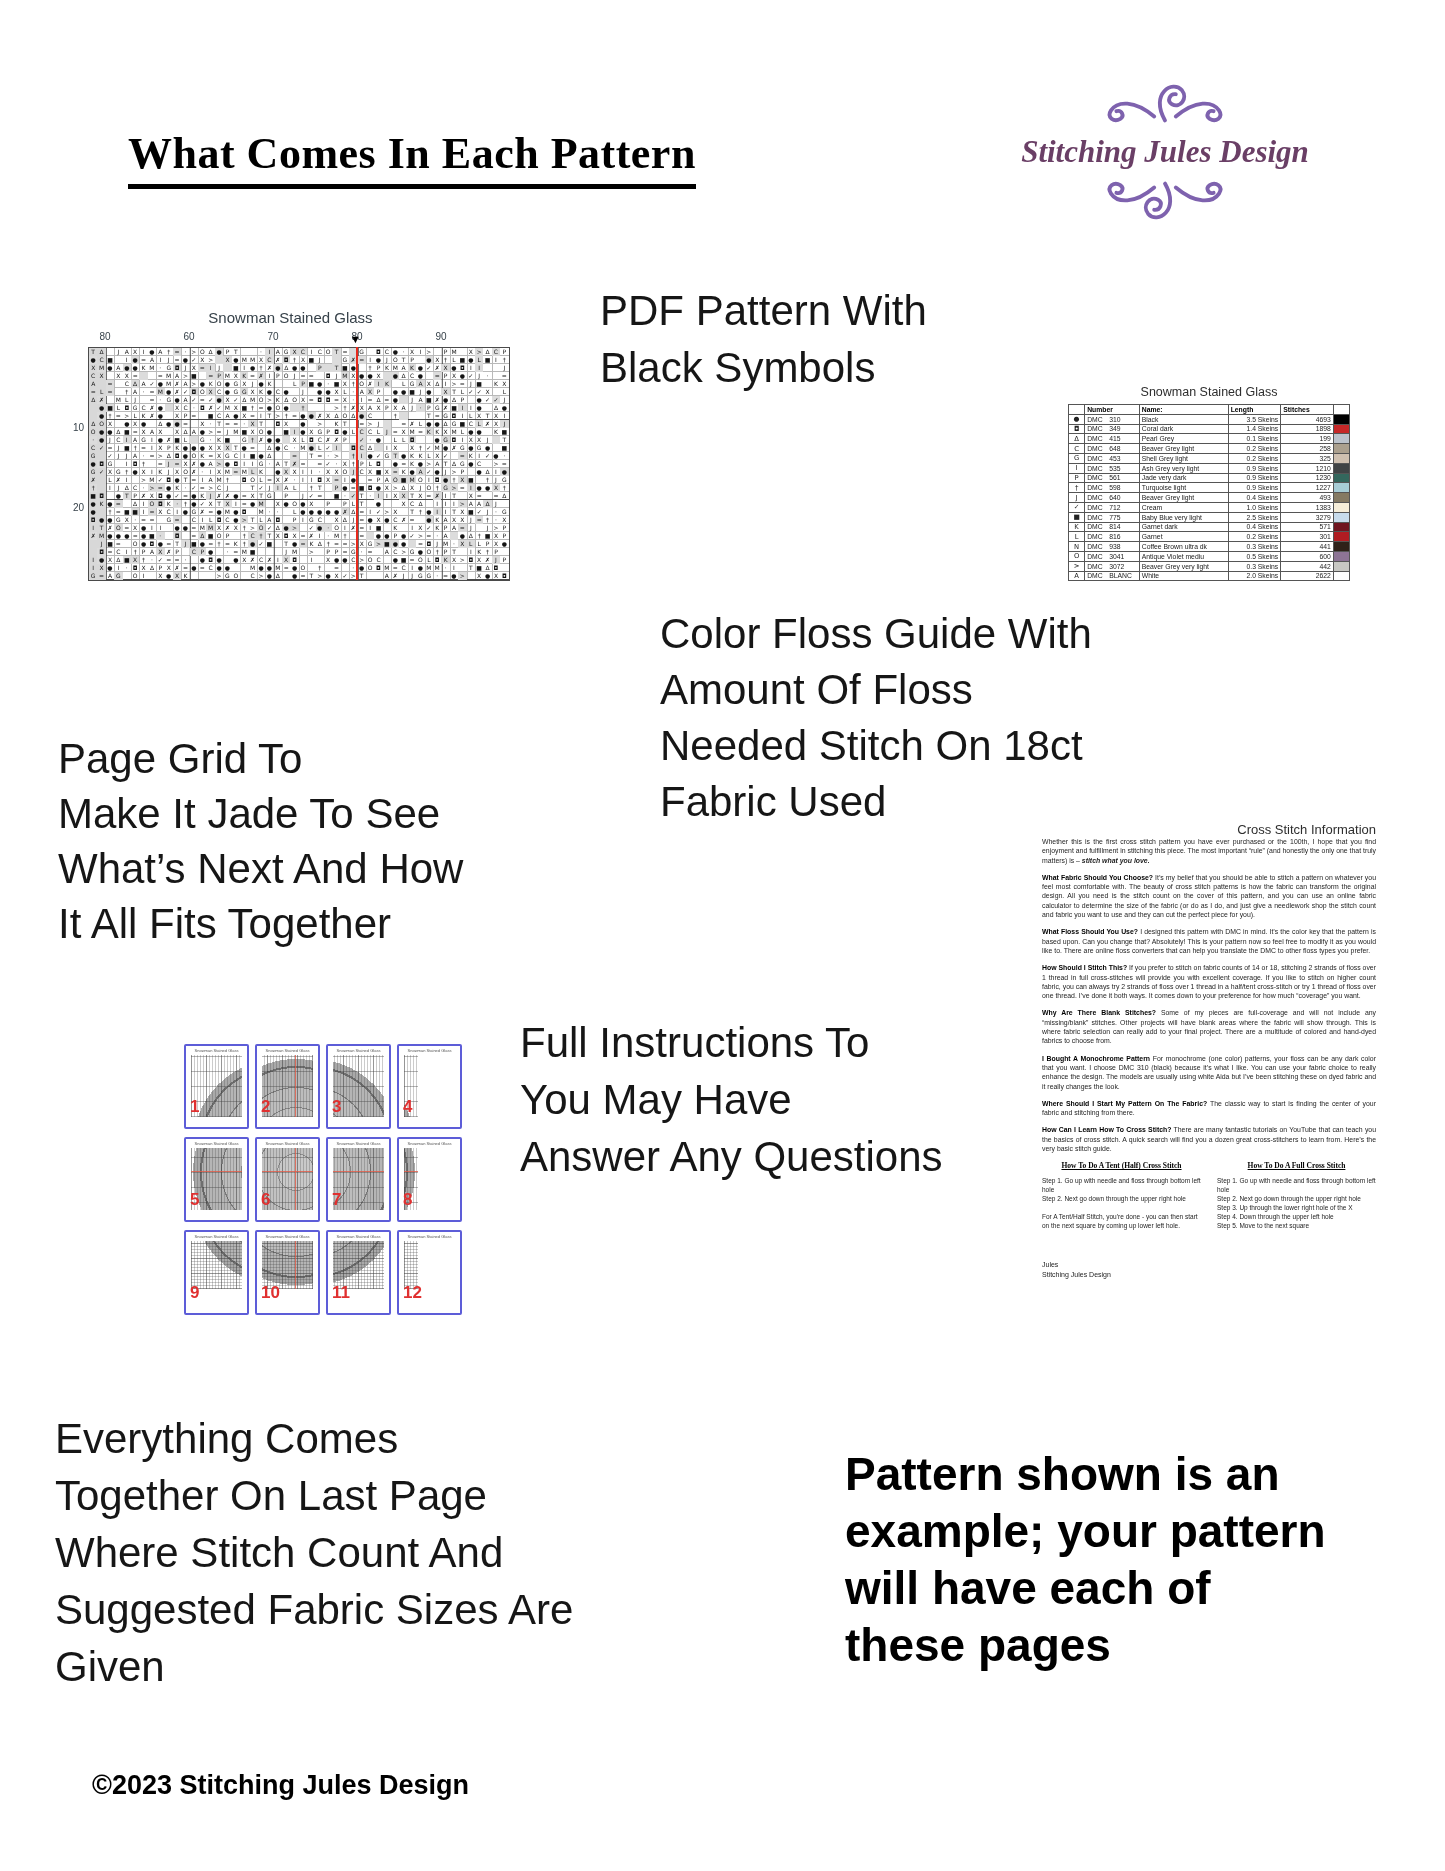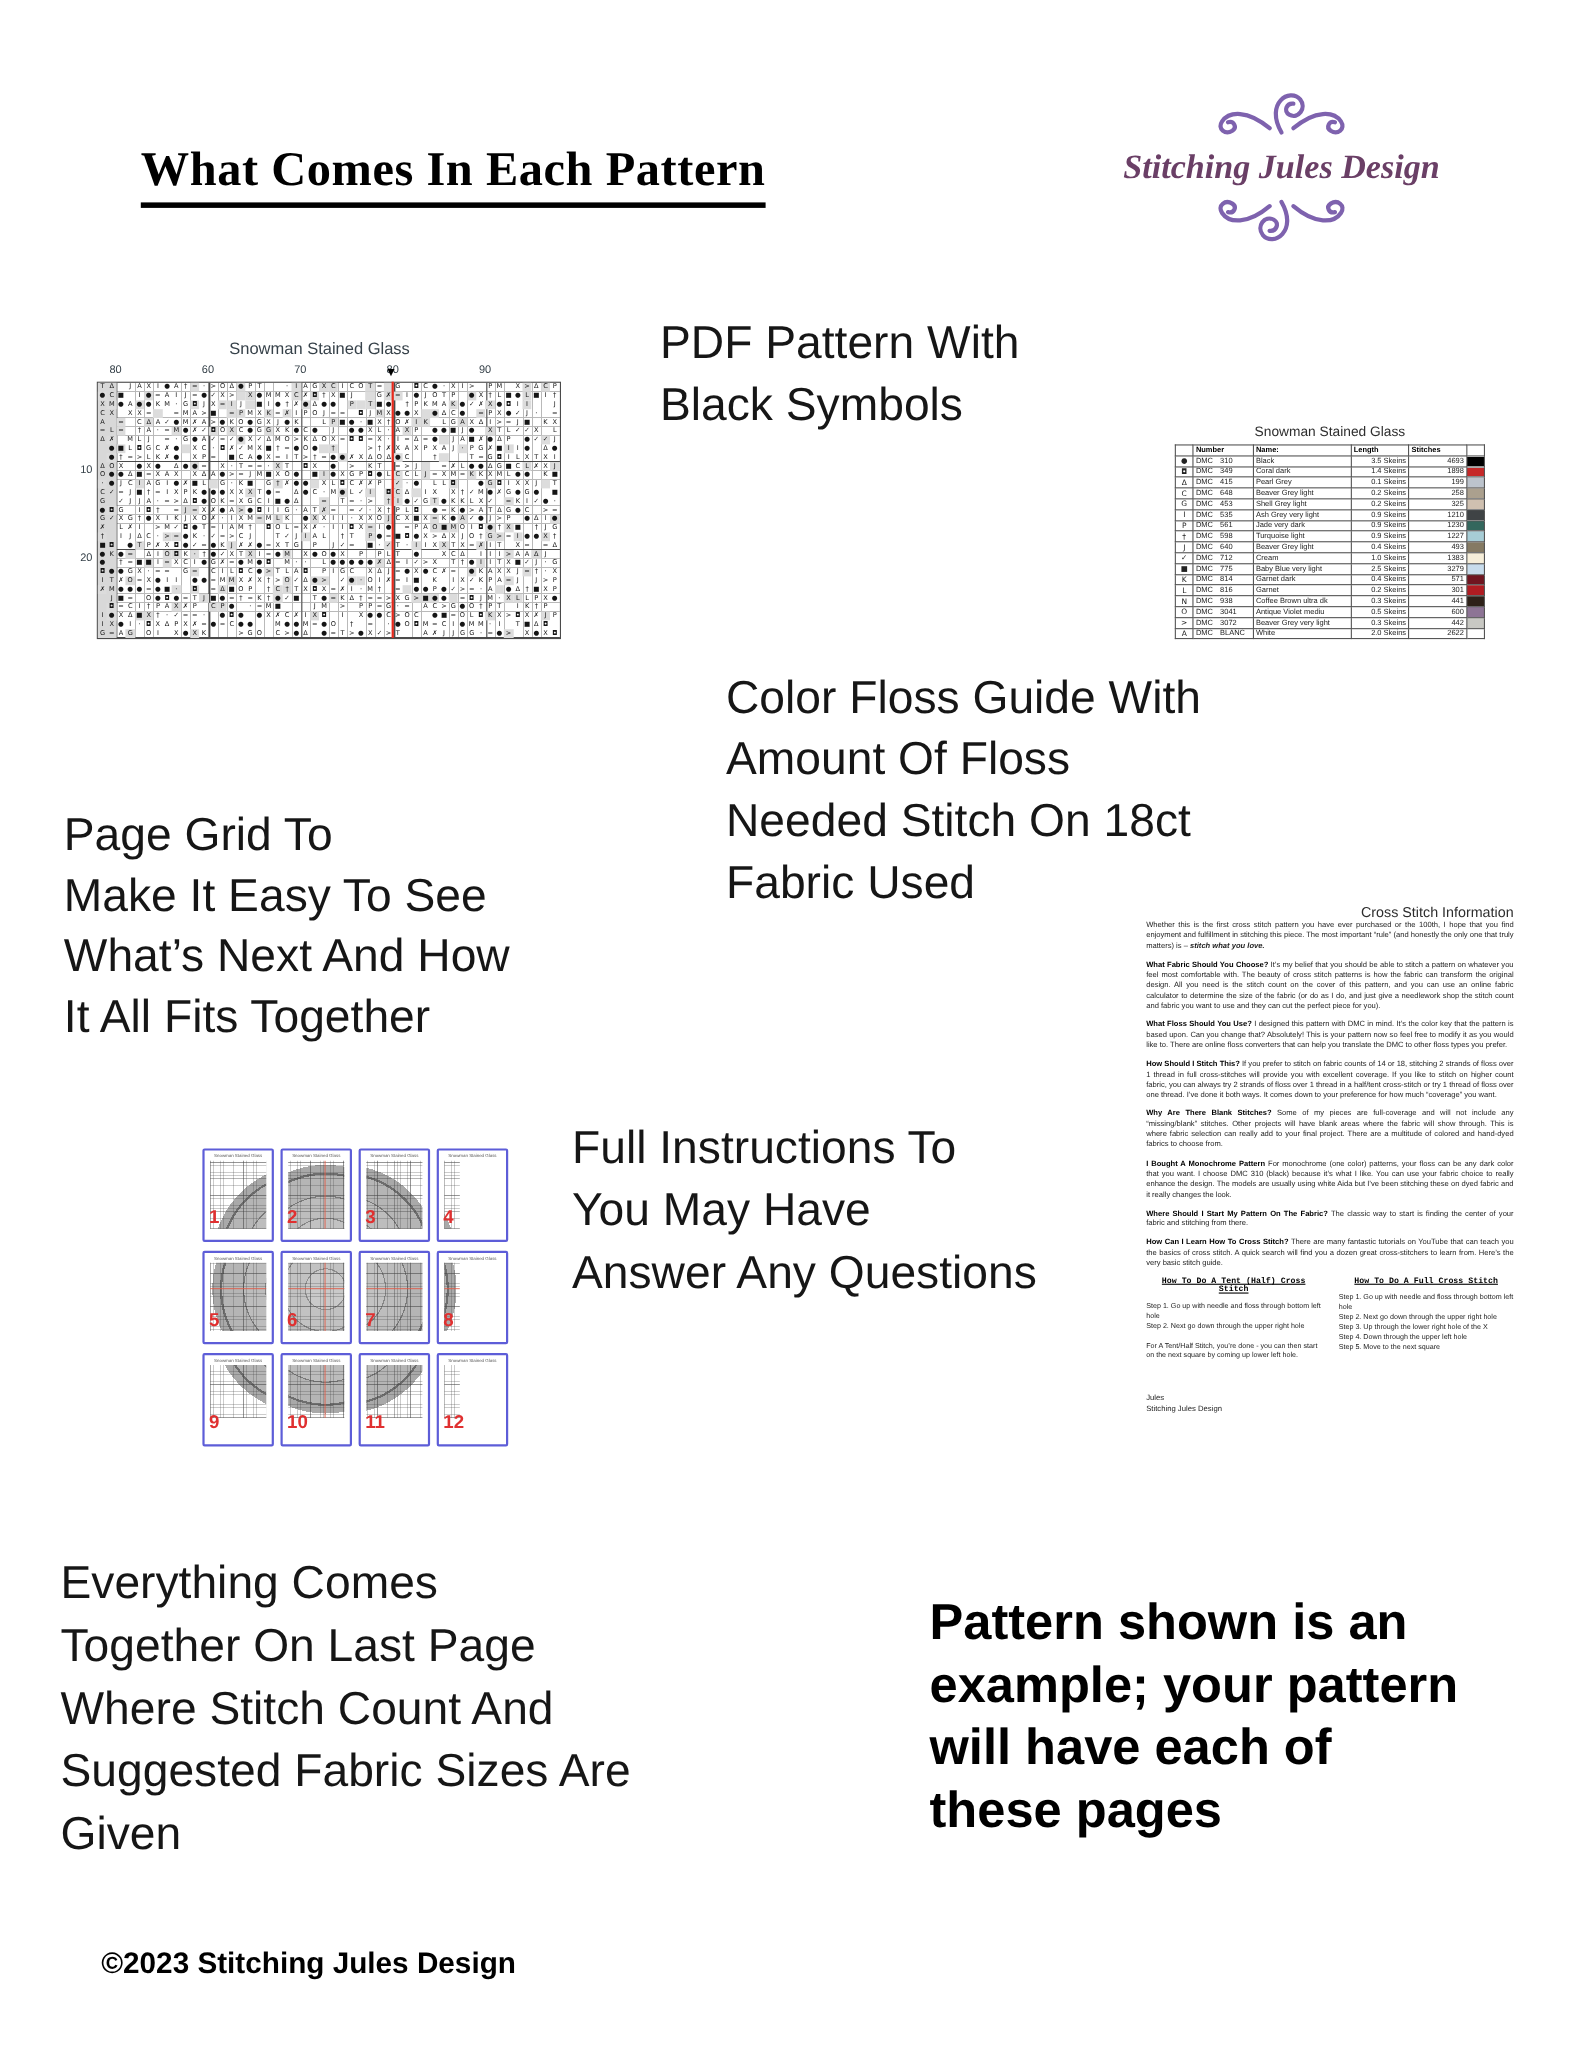--- a/index.html
+++ b/index.html
@@ -108,21 +108,21 @@
   
   .doc{position:absolute;left:1042px;top:822px;width:334px;color:#1d1d1d;}
   .doc-title{text-align:right;font-size:13px;color:#2e2e2e;}
   .doc p{font-size:6.9px;line-height:9.3px;text-align:justify;margin:0 0 8px 0;}
   .doc p b{color:#000;}
   .doc .tail{font-weight:700;font-style:italic;}
   .guide{display:flex;gap:16px;margin-top:4px;}
   .guide .gcol{flex:1;}
   .guide h4{
     font-size:7.5px;text-align:center;margin:0 0 6px 0;
-    text-decoration:underline;color:#000;font-family:Liberation Mono, monospace;
+    text-decoration:underline;color:#000;font-family:Liberation Serif, serif;
   }
   .guide .gl{font-size:6.5px;line-height:9px;}
   .guide .gnote{font-size:6.5px;line-height:9px;margin-top:9px;}
   .signoff{margin-top:30px;font-size:7px;line-height:9.5px;}
 </style>
 </head>
 <body>
 
 <div class="page-title">What Comes In Each Pattern</div>
 
@@ -1615,21 +1615,21 @@
 
 <div class="cap light" id="cap-floss">
   <div>Color Floss Guide With</div>
   <div>Amount Of Floss</div>
   <div>Needed Stitch On 18ct</div>
   <div>Fabric Used</div>
 </div>
 
 <div class="cap light" id="cap-pagegrid">
   <div>Page Grid To</div>
-  <div>Make It Easy To See</div>
+  <div>Make It Jade To See</div>
   <div>What’s Next And How</div>
   <div>It All Fits Together</div>
 </div>
 
 <div class="cap light" id="cap-instructions">
   <div>Full Instructions To</div>
   <div>You May Have</div>
   <div>Answer Any Questions</div>
 </div>
 

